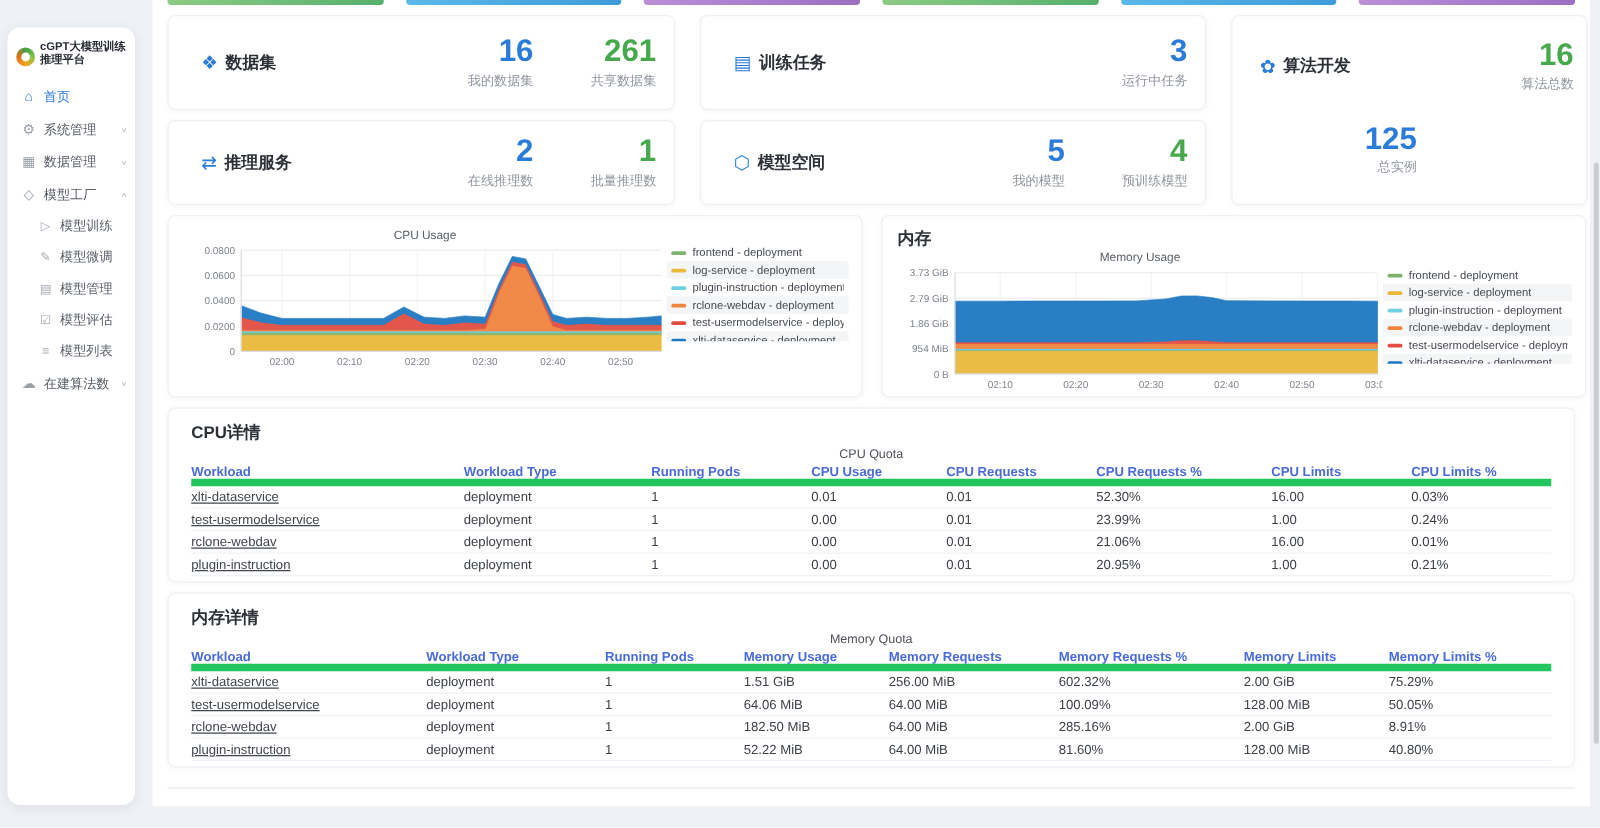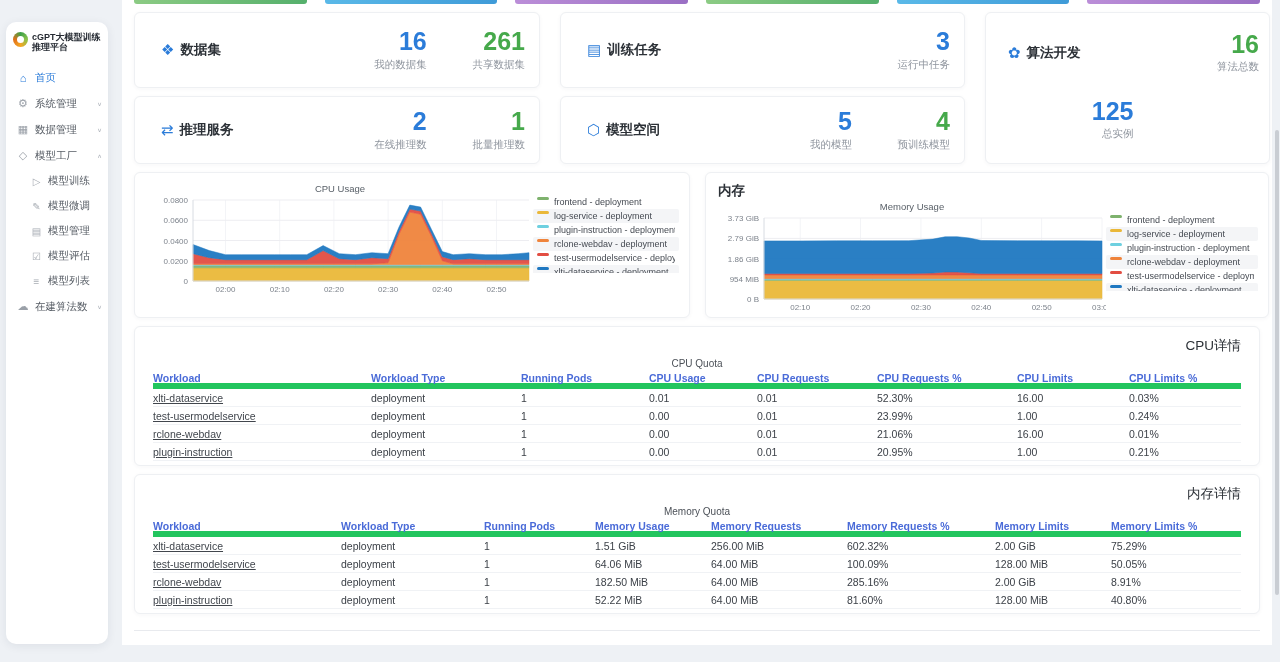--- a/index.html
+++ b/index.html
@@ -11,21 +11,21 @@
     position:relative; overflow:hidden;
     color:#2e3238;
   }
   
   .sidebar {
     position:absolute; left:6px; top:22px; width:102px; height:622px;
     background:#fff; border-radius:10px;
     box-shadow:0 2px 10px rgba(30,40,60,.08);
     padding:8px 0 0 0; z-index:3;
   }
-  .logo-row { display:flex; align-items:flex-start; gap:4px; padding:2px 0 10px 7px; }
+  .logo-row { display:flex; align-items:flex-end; gap:4px; padding:2px 0 10px 7px; }
   .logo-mark { width:15px; height:15px; border-radius:50%; flex:none;
     background:conic-gradient(#3fa14a,#8bc34a,#f5a623,#e1701a,#3fa14a); position:relative; }
   .logo-mark::after { content:""; position:absolute; left:4px; top:4px; width:7px; height:7px;
     border-radius:50%; background:#fff; }
   .logo-title { font-size:9px; font-weight:bold; color:#262b33; line-height:1.15; }
   .nav { margin-top:2px; }
   .nav-item { display:flex; align-items:center; gap:6px; height:26px; padding:0 6px 0 11px;
     font-size:10.5px; color:#565c64; cursor:pointer; }
   .nav-item .nico { font-size:11px; color:#9aa0a8; width:12px; text-align:center; flex:none; }
   .nav-item.active, .nav-item.active .nico { color:#2b7cd9; }
@@ -61,28 +61,28 @@
   .metric .l { font-size:10.5px; color:#8f959e; margin-top:3px; }
   
   .charts { display:grid; grid-template-columns:556px 1fr; gap:15px; margin:8px 12px 0 12px; }
   .chart-card { height:146px; padding:9px 10px 6px 12px; }
   .chart-head { font-size:13.5px; font-weight:bold; color:#2c3137; }
   .chart-flex { display:flex; margin-top:0; }
   .chart-left { flex:none; }
   .chart-title { text-align:center; font-size:9.5px; color:#596068; height:13px; margin-top:1px; }
   .legend { width:152px; margin-left:auto; margin-top:13px; max-height:78px; overflow:hidden;
     align-self:flex-start; }
-  .lg { display:flex; align-items:flex-start; gap:5px; padding:2px 4px; border-radius:2px;
+  .lg { display:flex; align-items:center; gap:5px; padding:2px 4px; border-radius:2px;
     font-size:9px; color:#454a52; white-space:nowrap; cursor:pointer; }
   .lg.alt { background:#f4f5f7; }
   .lg .dash { width:12px; height:3px; border-radius:2px; flex:none; }
   .lg .lt { overflow:hidden; text-overflow:clip; }
   
   .table-card { margin:8px 12px 0 12px; padding:10px 18px 4px 18px; }
-  .table-title { font-size:13.5px; font-weight:normal; color:#2c3137;text-align:right; }
+  .table-title { font-size:13.5px; font-weight:bold; color:#2c3137; }
   .table-caption { text-align:center; font-size:10px; color:#4c5158; margin:3px 0 3px; }
   .trow { display:grid; align-items:center; height:18px; border-bottom:1px solid #f0f2f5;
     font-size:10.5px; color:#3c4148; }
   .trow.thead { color:#4a6bd8; font-weight:bold; height:17px; border-bottom:6px solid #22c55e; }
   .cols-cpu { grid-template-columns:218px 150px 128px 108px 120px 140px 112px 1fr; }
   .cols-mem { grid-template-columns:188px 143px 111px 116px 136px 148px 116px 1fr; }
   .wl { color:#41464d; text-decoration:underline; cursor:pointer; }
   .page-divider { margin:16px 12px 0 12px; border-top:1px solid #e8eaee; }
   
   .scroll-thumb { position:absolute; right:1px; top:130px; width:4px; height:465px;

